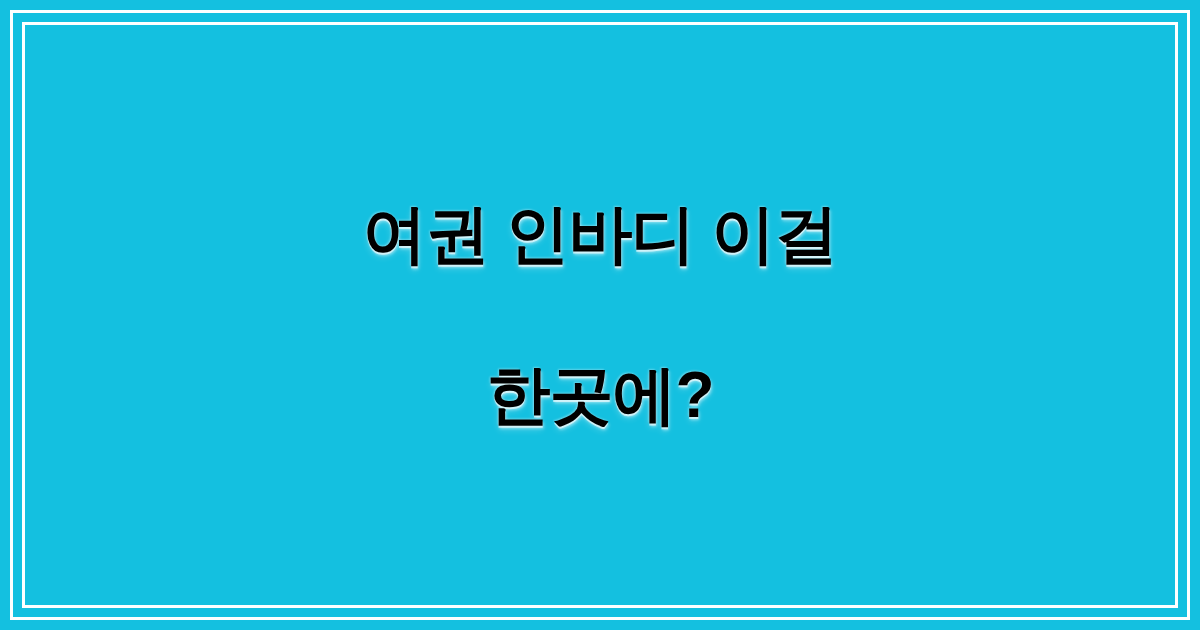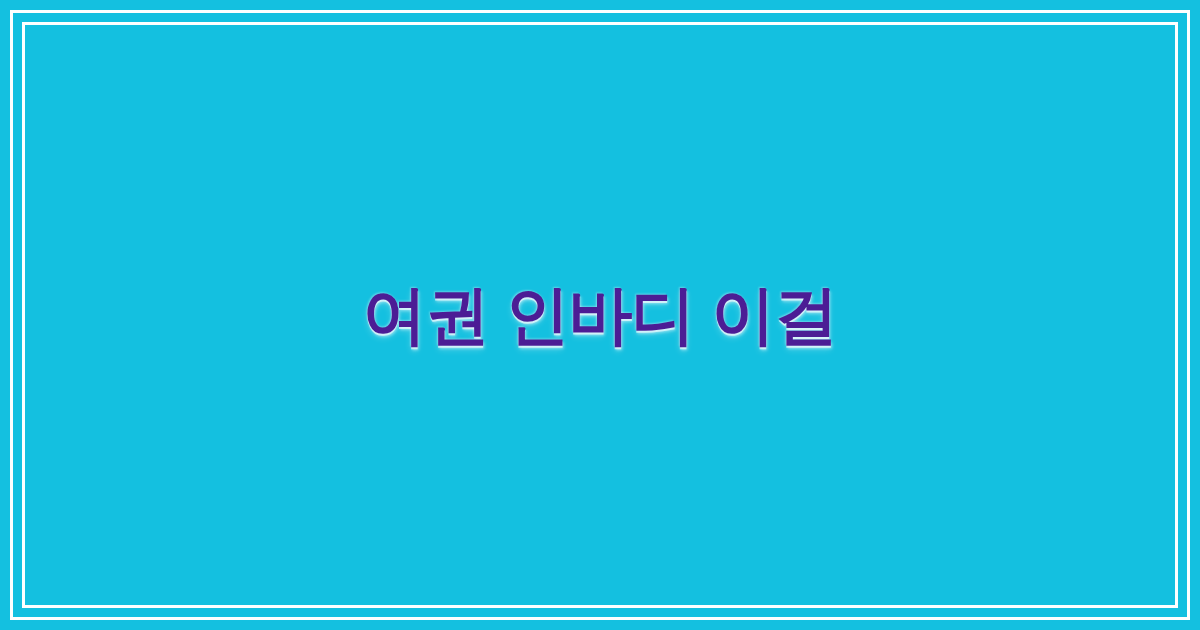--- a/index.html
+++ b/index.html
@@ -86,18 +86,19 @@
 </style>
 </head>
 <body>
 
 <div class="banner" style="background: rgb(20, 192, 224);">
 
   <div class="frame-outer" style="border-color: rgb(255, 255, 255);"></div>
   <div class="frame-inner" style="border-color: rgb(255, 255, 255);"></div>
 
   <div class="title-block">
-    <h1 class="title" style="color: #4c1d95;">
+    <h1 class="title" style="color: #000000;">
       <span class="title-line">여권 인바디 이걸</span>
+      <span class="title-line">한곳에?</span>
     </h1>
   </div>
 
 </div>
 
 </body></html>

